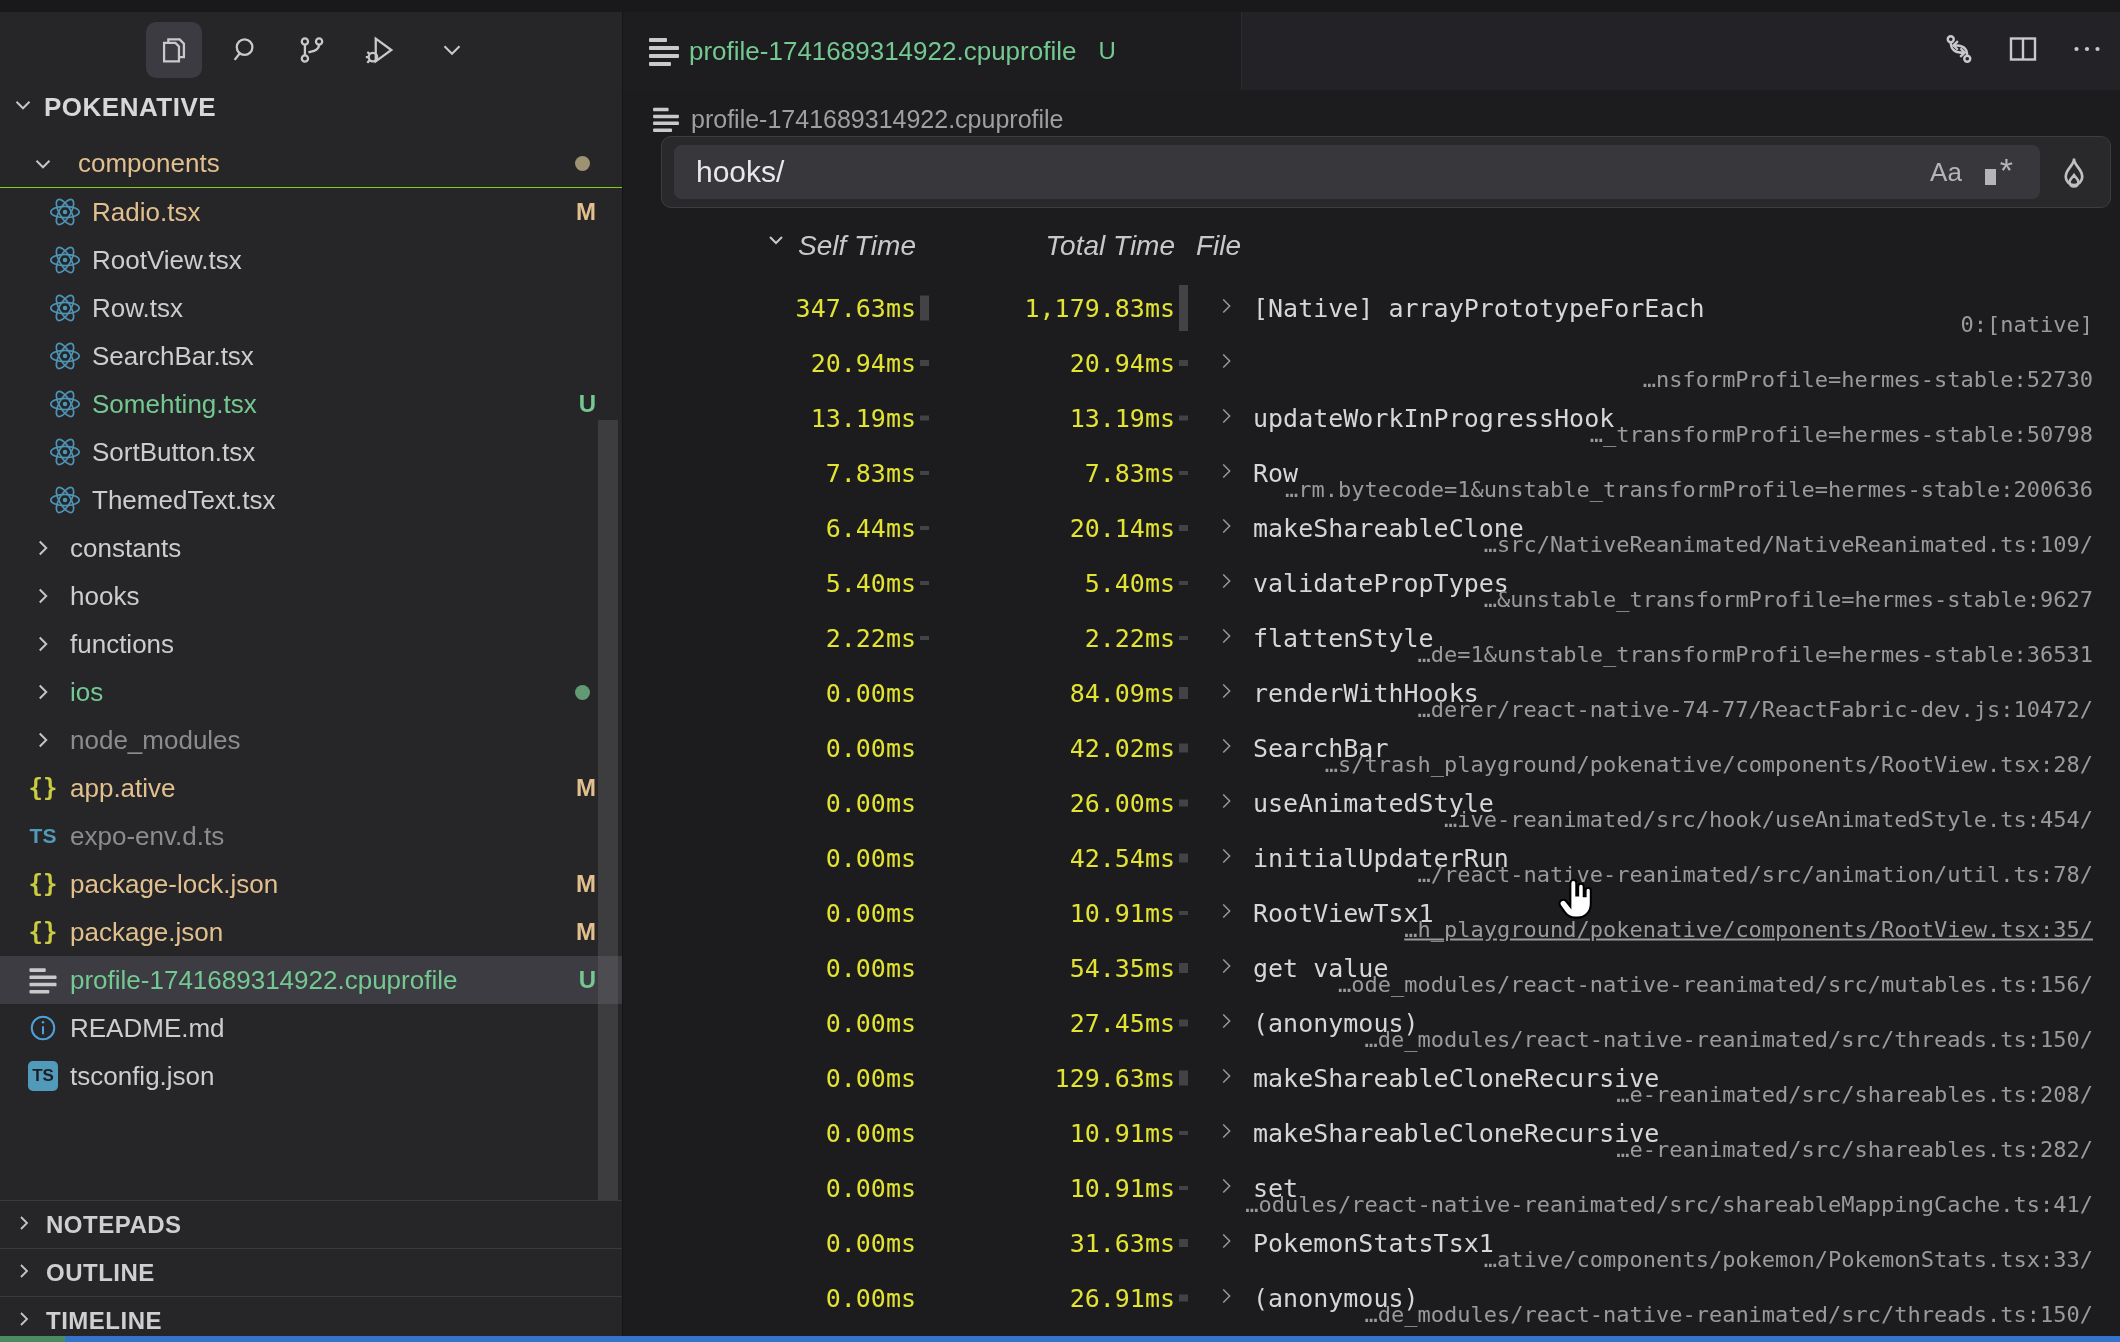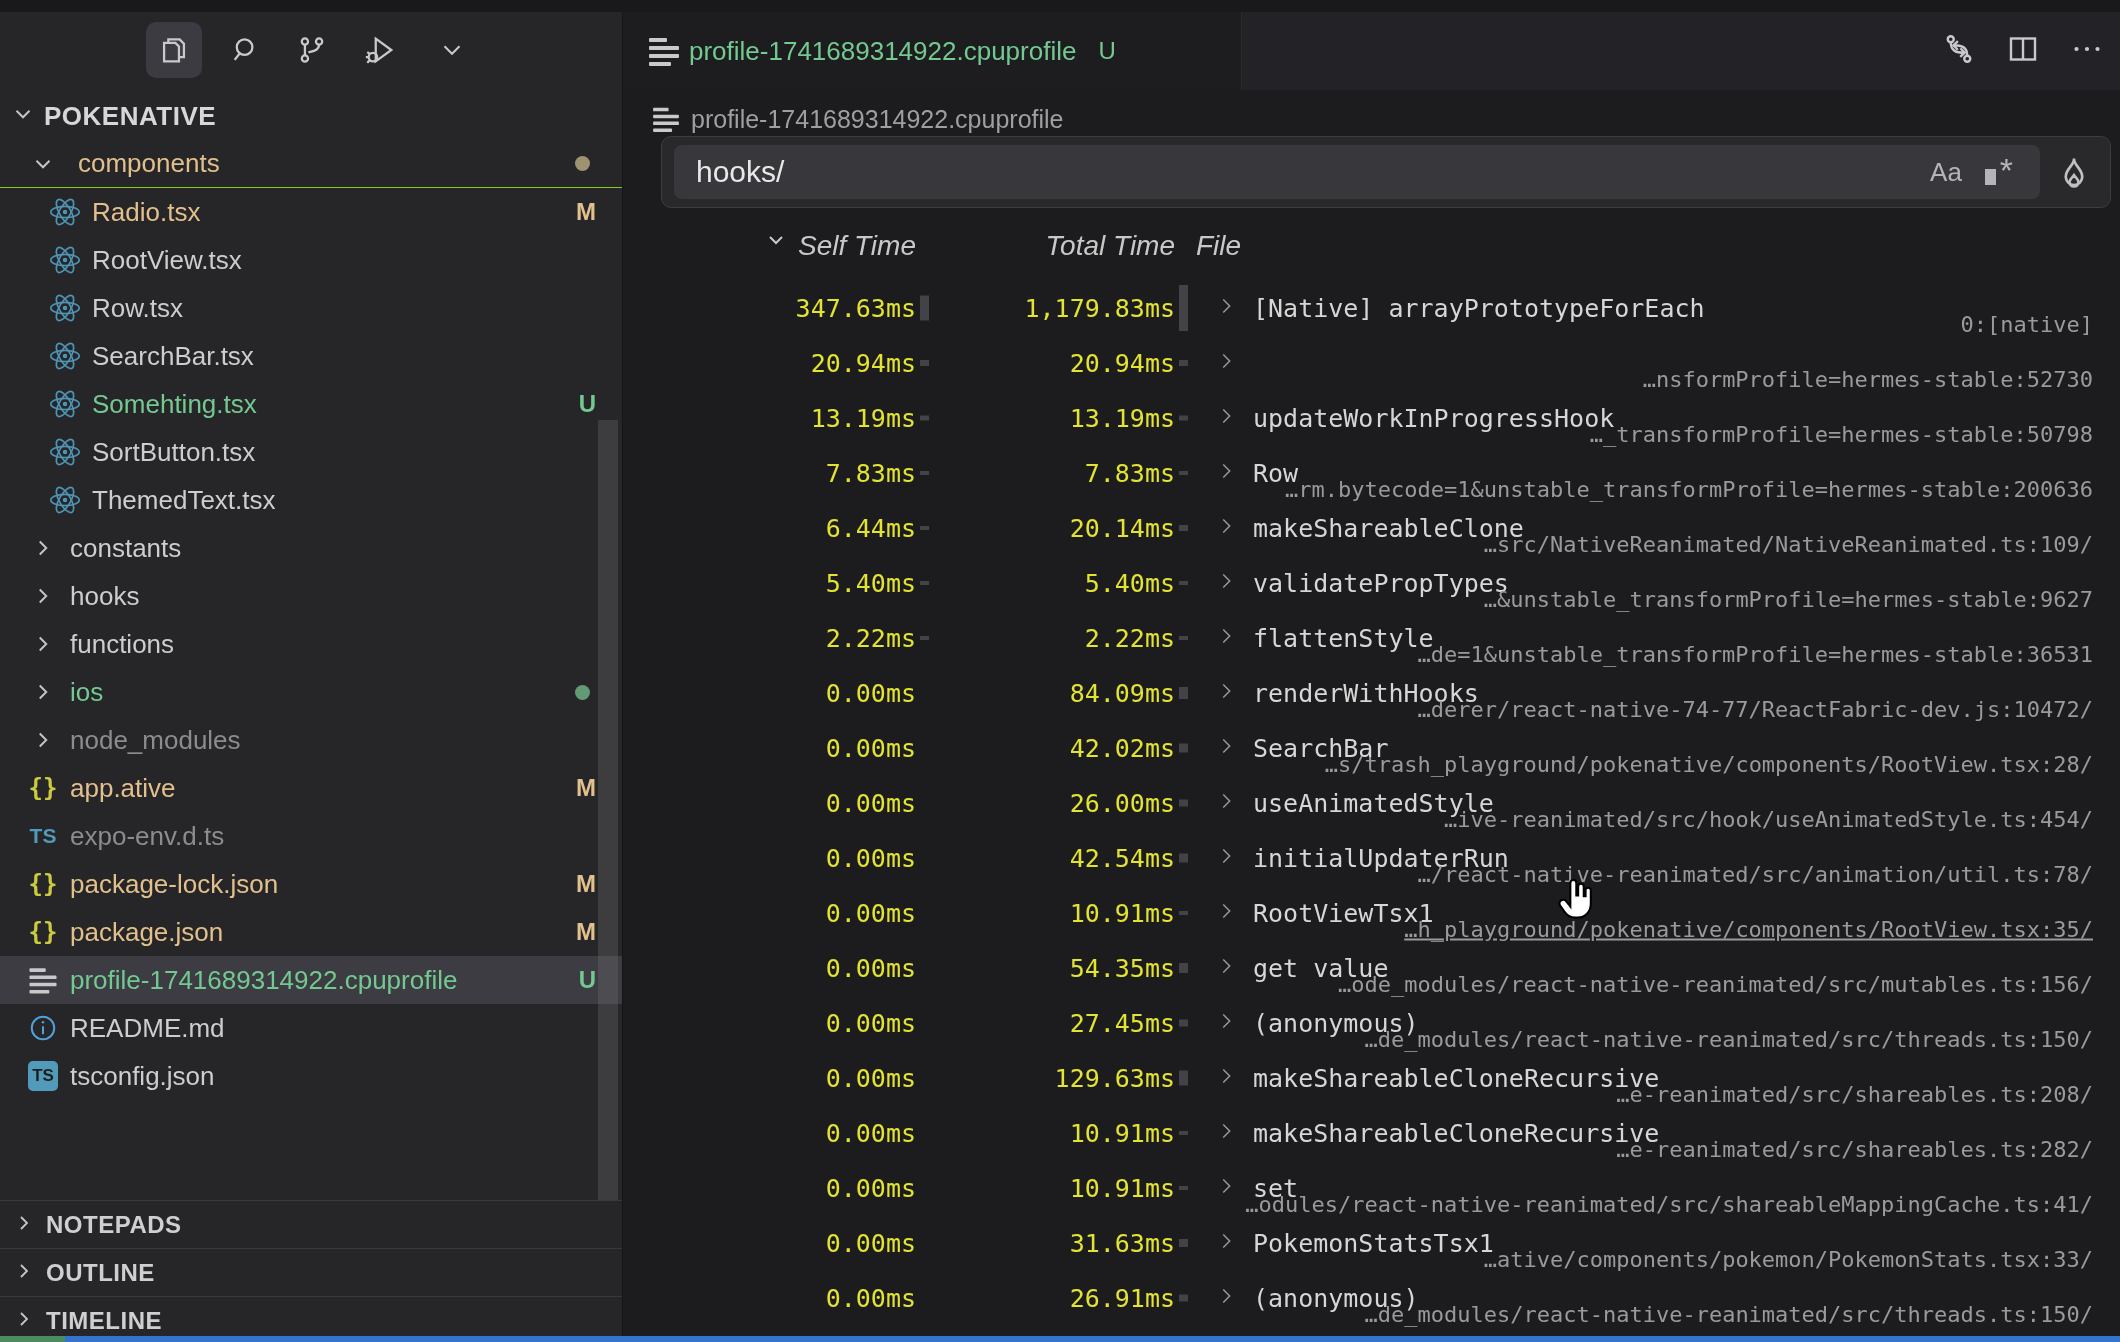--- a/index.html
+++ b/index.html
@@ -6,21 +6,21 @@
     font-family:"Liberation Sans",sans-serif;-webkit-font-smoothing:antialiased;}
   .abs{position:absolute;}
   
   #titlebar{left:0;top:0;width:2120px;height:12px;background:#19191b;}
   
   #sidebar{left:0;top:12px;width:622px;height:1324px;background:#262629;}
   #activity{left:0;top:4px;width:622px;height:76px;}
   .act-btn{position:absolute;top:6px;width:56px;height:56px;display:flex;align-items:center;justify-content:center;border-radius:10px;}
   .act-btn.active{background:#3b3b41;}
   .act-btn svg{stroke:#c9c9cc;fill:none;stroke-width:1.6;}
-  #proj-header{left:0;top:80px;width:622px;height:48px;display:flex;align-items:center;}
+  #proj-header{left:0;top:80px;width:622px;height:48px;display:flex;}
   #proj-header .chev{margin-left:10px;}
   #proj-header .lbl{font-weight:bold;font-size:26px;color:#d7d7d9;margin-left:8px;letter-spacing:.5px;}
   #tree{left:0;top:128px;width:622px;}
   .tree-row{position:relative;height:48px;display:flex;align-items:center;width:622px;box-sizing:border-box;}
   .tree-row.sep{border-bottom:1px solid #84cc16;gap:8px;}
   .tree-row.selected{background:#3c3c42;}
   .tree-row .icon{width:38px;height:38px;display:flex;align-items:center;justify-content:center;flex:0 0 38px;}
   .tree-row.lvl1{padding-left:24px;}
   .tree-row.lvl2{padding-left:46px;}
   .tree-row .lbl{font-size:26px;color:#cdcdcf;margin-left:8px;white-space:nowrap;}

